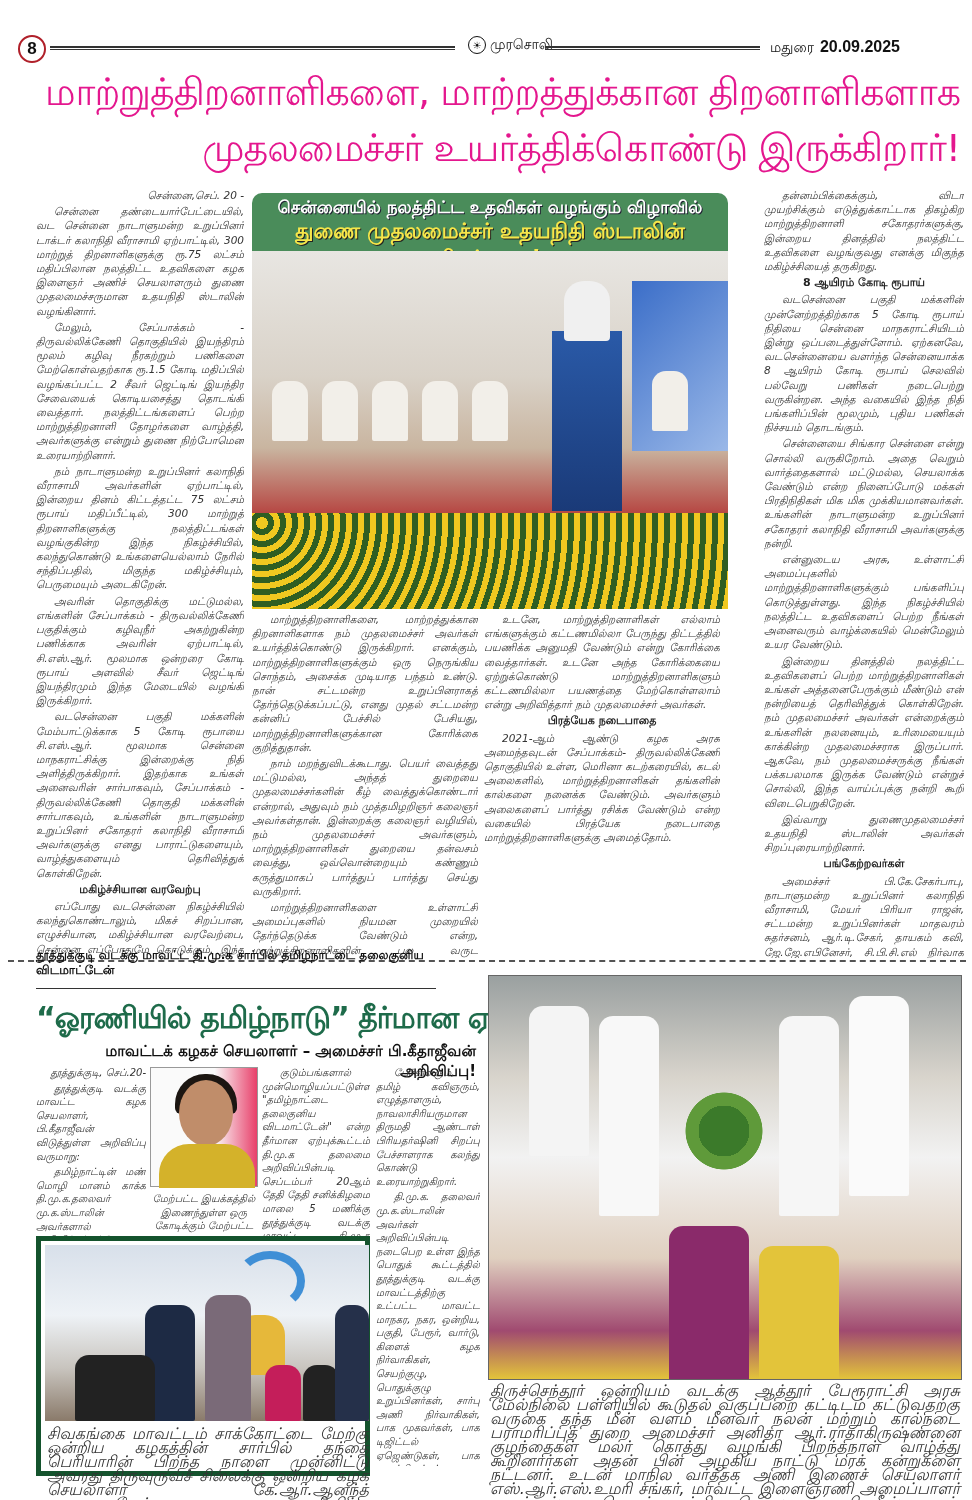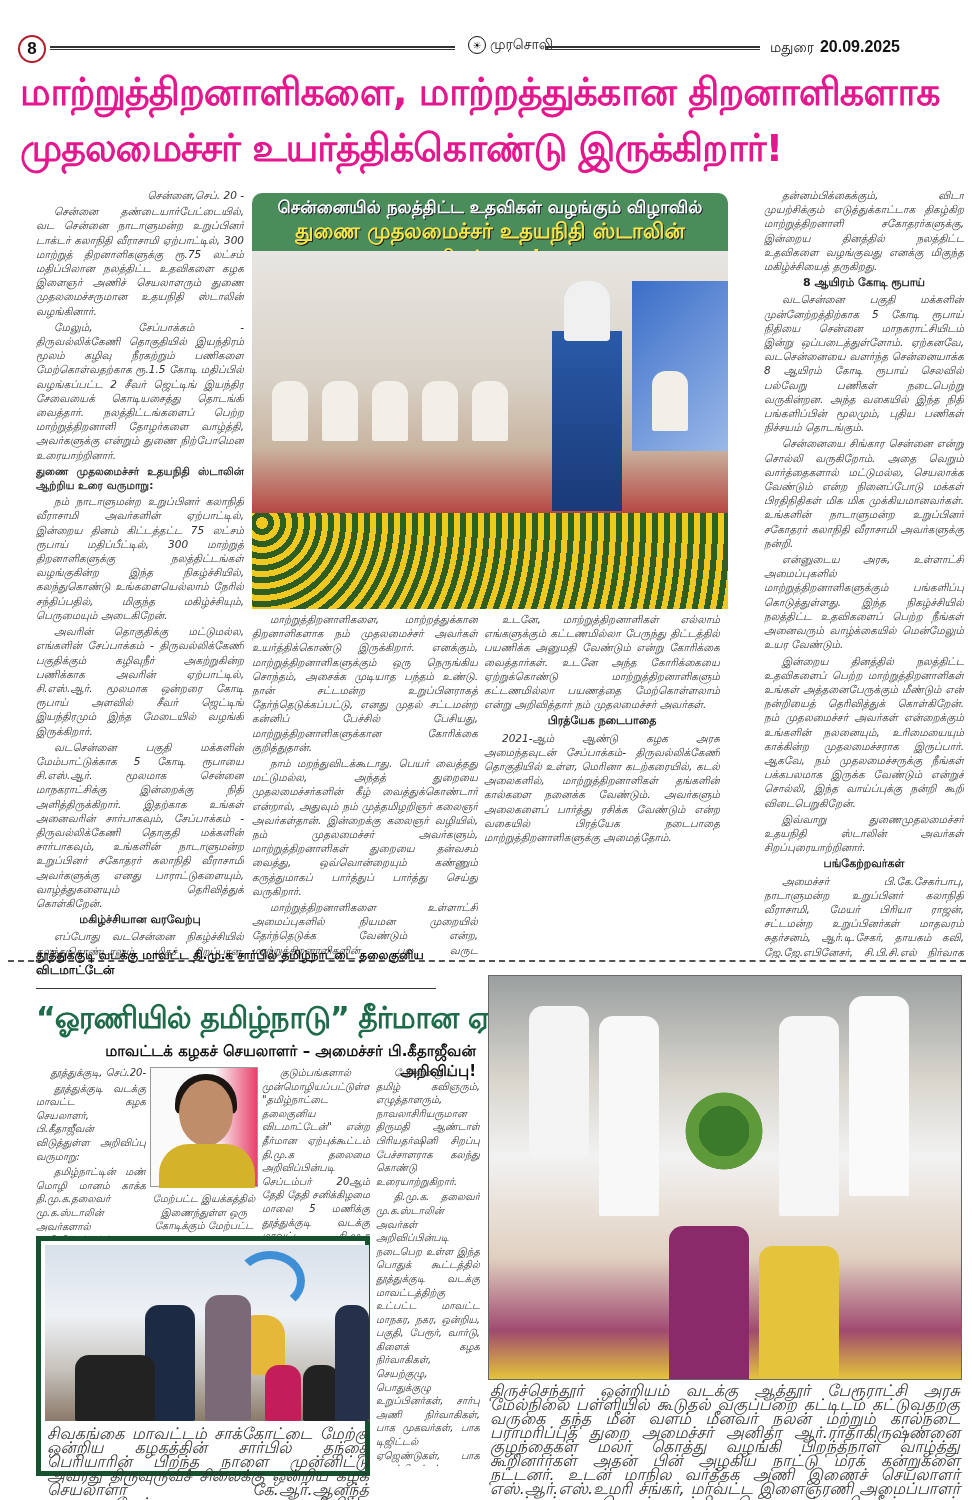--- a/index.html
+++ b/index.html
@@ -7,21 +7,21 @@
   .abs { position: absolute; }
   
   .masthead { left: 0; top: 30px; width: 972px; height: 30px; }
   .page-no { left: 18px; top: 5px; width: 28px; height: 28px; border: 2px solid #b0202a; border-radius: 50%; font-weight: bold; font-size: 17px; text-align: center; line-height: 24px; color: #111; font-family: "Liberation Sans", sans-serif; }
   .rule { height: 4px; border-top: 2px solid #333; border-bottom: 1px solid #333; top: 16px; }
   .paper-name { left: 468px; top: 6px; font-size: 14px; color: #111; display: flex; align-items: center; gap: 4px; }
   .logo-circle { width: 18px; height: 18px; border: 1.5px solid #111; border-radius: 50%; display: inline-flex; align-items: center; justify-content: center; font-size: 10px; }
   .edition { left: 770px; top: 8px; font-size: 14px; color: #111; }
   .edition b { font-family: "Liberation Sans", sans-serif; font-size: 16px; margin-left: 6px; }
   
-  .headline { left: 20px; width: 940px; text-align: left; color: #e4178e; font-weight: bold; font-size: 38px; letter-spacing: -1px; line-height: 56px; font-family: "DejaVu Sans", sans-serif; }
+  .headline { left: 20px; width: 940px; text-align: right; color: #e4178e; font-weight: normal; font-size: 38px; letter-spacing: -1px; line-height: 56px; font-family: "DejaVu Sans", sans-serif; }
   
   .col { font-size: 10.5px; line-height: 14.2px; color: #333; text-align: justify; overflow: hidden; font-style: italic; }
   .col p { text-indent: 18px; margin-bottom: 2px; }
   .col .dateline { text-align: right; text-indent: 0; }
   .subhead { text-align: center; font-weight: bold; font-style: normal; color: #222; font-size: 11px; margin: 3px 0; text-indent: 0 !important; }
   .boldlead { font-weight: bold; font-style: normal; text-indent: 0 !important; }
   
   .banner { left: 252px; top: 193px; width: 476px; height: 58px; background: #4a8c5a; border-radius: 10px 10px 0 0; text-align: center; }
   .banner .b1 { color: #fff; font-size: 17px; font-weight: bold; padding-top: 4px; text-shadow: 1px 1px 0 #223; }
   .banner .b2 { color: #f6e64a; font-size: 21px; font-weight: bold; text-shadow: 1px 1px 0 #222; }
@@ -68,21 +68,20 @@
   </div>
 </div>
 
 <div class="abs headline" style="top:64px;">மாற்றுத்திறனாளிகளை, மாற்றத்துக்கான திறனாளிகளாக</div>
 <div class="abs headline" style="top:120px;">முதலமைச்சர் உயர்த்திக்கொண்டு இருக்கிறார்!</div>
 
 <div class="abs col" style="left:36px;top:188px;width:208px;height:770px;">
   <p class="dateline">சென்னை,செப். 20 -</p>
   <p>சென்னை தண்டையார்பேட்டையில், வட சென்னை நாடாளுமன்ற உறுப்பினர் டாக்டர் கலாநிதி வீராசாமி ஏற்பாட்டில், 300 மாற்றுத் திறனாளிகளுக்கு ரூ.75 லட்சம் மதிப்பிலான நலத்திட்ட உதவிகளை கழக இளைஞர் அணிச் செயலாளரும் துணை முதலமைச்சருமான உதயநிதி ஸ்டாலின் வழங்கினார்.</p>
   <p>மேலும், சேப்பாக்கம் - திருவல்லிக்கேணி தொகுதியில் இயந்திரம் மூலம் கழிவு நீரகற்றும் பணிகளை மேற்கொள்வதற்காக ரூ.1.5 கோடி மதிப்பில் வழங்கப்பட்ட 2 சீவர் ஜெட்டிங் இயந்திர சேவையைக் கொடியசைத்து தொடங்கி வைத்தார். நலத்திட்டங்களைப் பெற்ற மாற்றுத்திறனாளி தோழர்களை வாழ்த்தி, அவர்களுக்கு என்றும் துணை நிற்போமென உரையாற்றினார்.</p>
-  <p class="boldlead">துணை முதலமைச்சர் உதயநிதி ஸ்டாலின் ஆற்றிய உரை வருமாறு:</p>
   <p>நம் நாடாளுமன்ற உறுப்பினர் கலாநிதி வீராசாமி அவர்களின் ஏற்பாட்டில், இன்றைய தினம் கிட்டத்தட்ட 75 லட்சம் ரூபாய் மதிப்பீட்டில், 300 மாற்றுத் திறனாளிகளுக்கு நலத்திட்டங்கள் வழங்குகின்ற இந்த நிகழ்ச்சியில், கலந்துகொண்டு உங்களையெல்லாம் நேரில் சந்திப்பதில், மிகுந்த மகிழ்ச்சியும், பெருமையும் அடைகிறேன்.</p>
   <p>அவரின் தொகுதிக்கு மட்டுமல்ல, எங்களின் சேப்பாக்கம் - திருவல்லிக்கேணி பகுதிக்கும் கழிவுநீர் அகற்றுகின்ற பணிக்காக அவரின் ஏற்பாட்டில், சி.எஸ்.ஆர். மூலமாக ஒன்றரை கோடி ரூபாய் அளவில் சீவர் ஜெட்டிங் இயந்திரமும் இந்த மேடையில் வழங்கி இருக்கிறார்.</p>
   <p>வடசென்னை பகுதி மக்களின் மேம்பாட்டுக்காக 5 கோடி ரூபாயை சி.எஸ்.ஆர். மூலமாக சென்னை மாநகராட்சிக்கு இன்றைக்கு நிதி அளித்திருக்கிறார். இதற்காக உங்கள் அனைவரின் சார்பாகவும், சேப்பாக்கம் - திருவல்லிக்கேணி தொகுதி மக்களின் சார்பாகவும், உங்களின் நாடாளுமன்ற உறுப்பினர் சகோதரர் கலாநிதி வீராசாமி அவர்களுக்கு எனது பாராட்டுகளையும், வாழ்த்துகளையும் தெரிவித்துக் கொள்கிறேன்.</p>
   <p class="subhead">மகிழ்ச்சியான வரவேற்பு</p>
   <p>எப்போது வடசென்னை நிகழ்ச்சியில் கலந்துகொண்டாலும், மிகச் சிறப்பான, எழுச்சியான, மகிழ்ச்சியான வரவேற்பை, சென்னை எப்போதுமே கொடுக்கும். இந்த நேரத்தில் மாற்றுத்திறனாளிகள் துறையை முத்தமிழறிஞர் கலைஞர் அவர்கள் பொறுப்பேற்றிருந்தார்கள்.</p>
 
 </div>
 
 <div class="abs banner">
   <div class="b1">சென்னையில் நலத்திட்ட உதவிகள் வழங்கும் விழாவில்</div>

